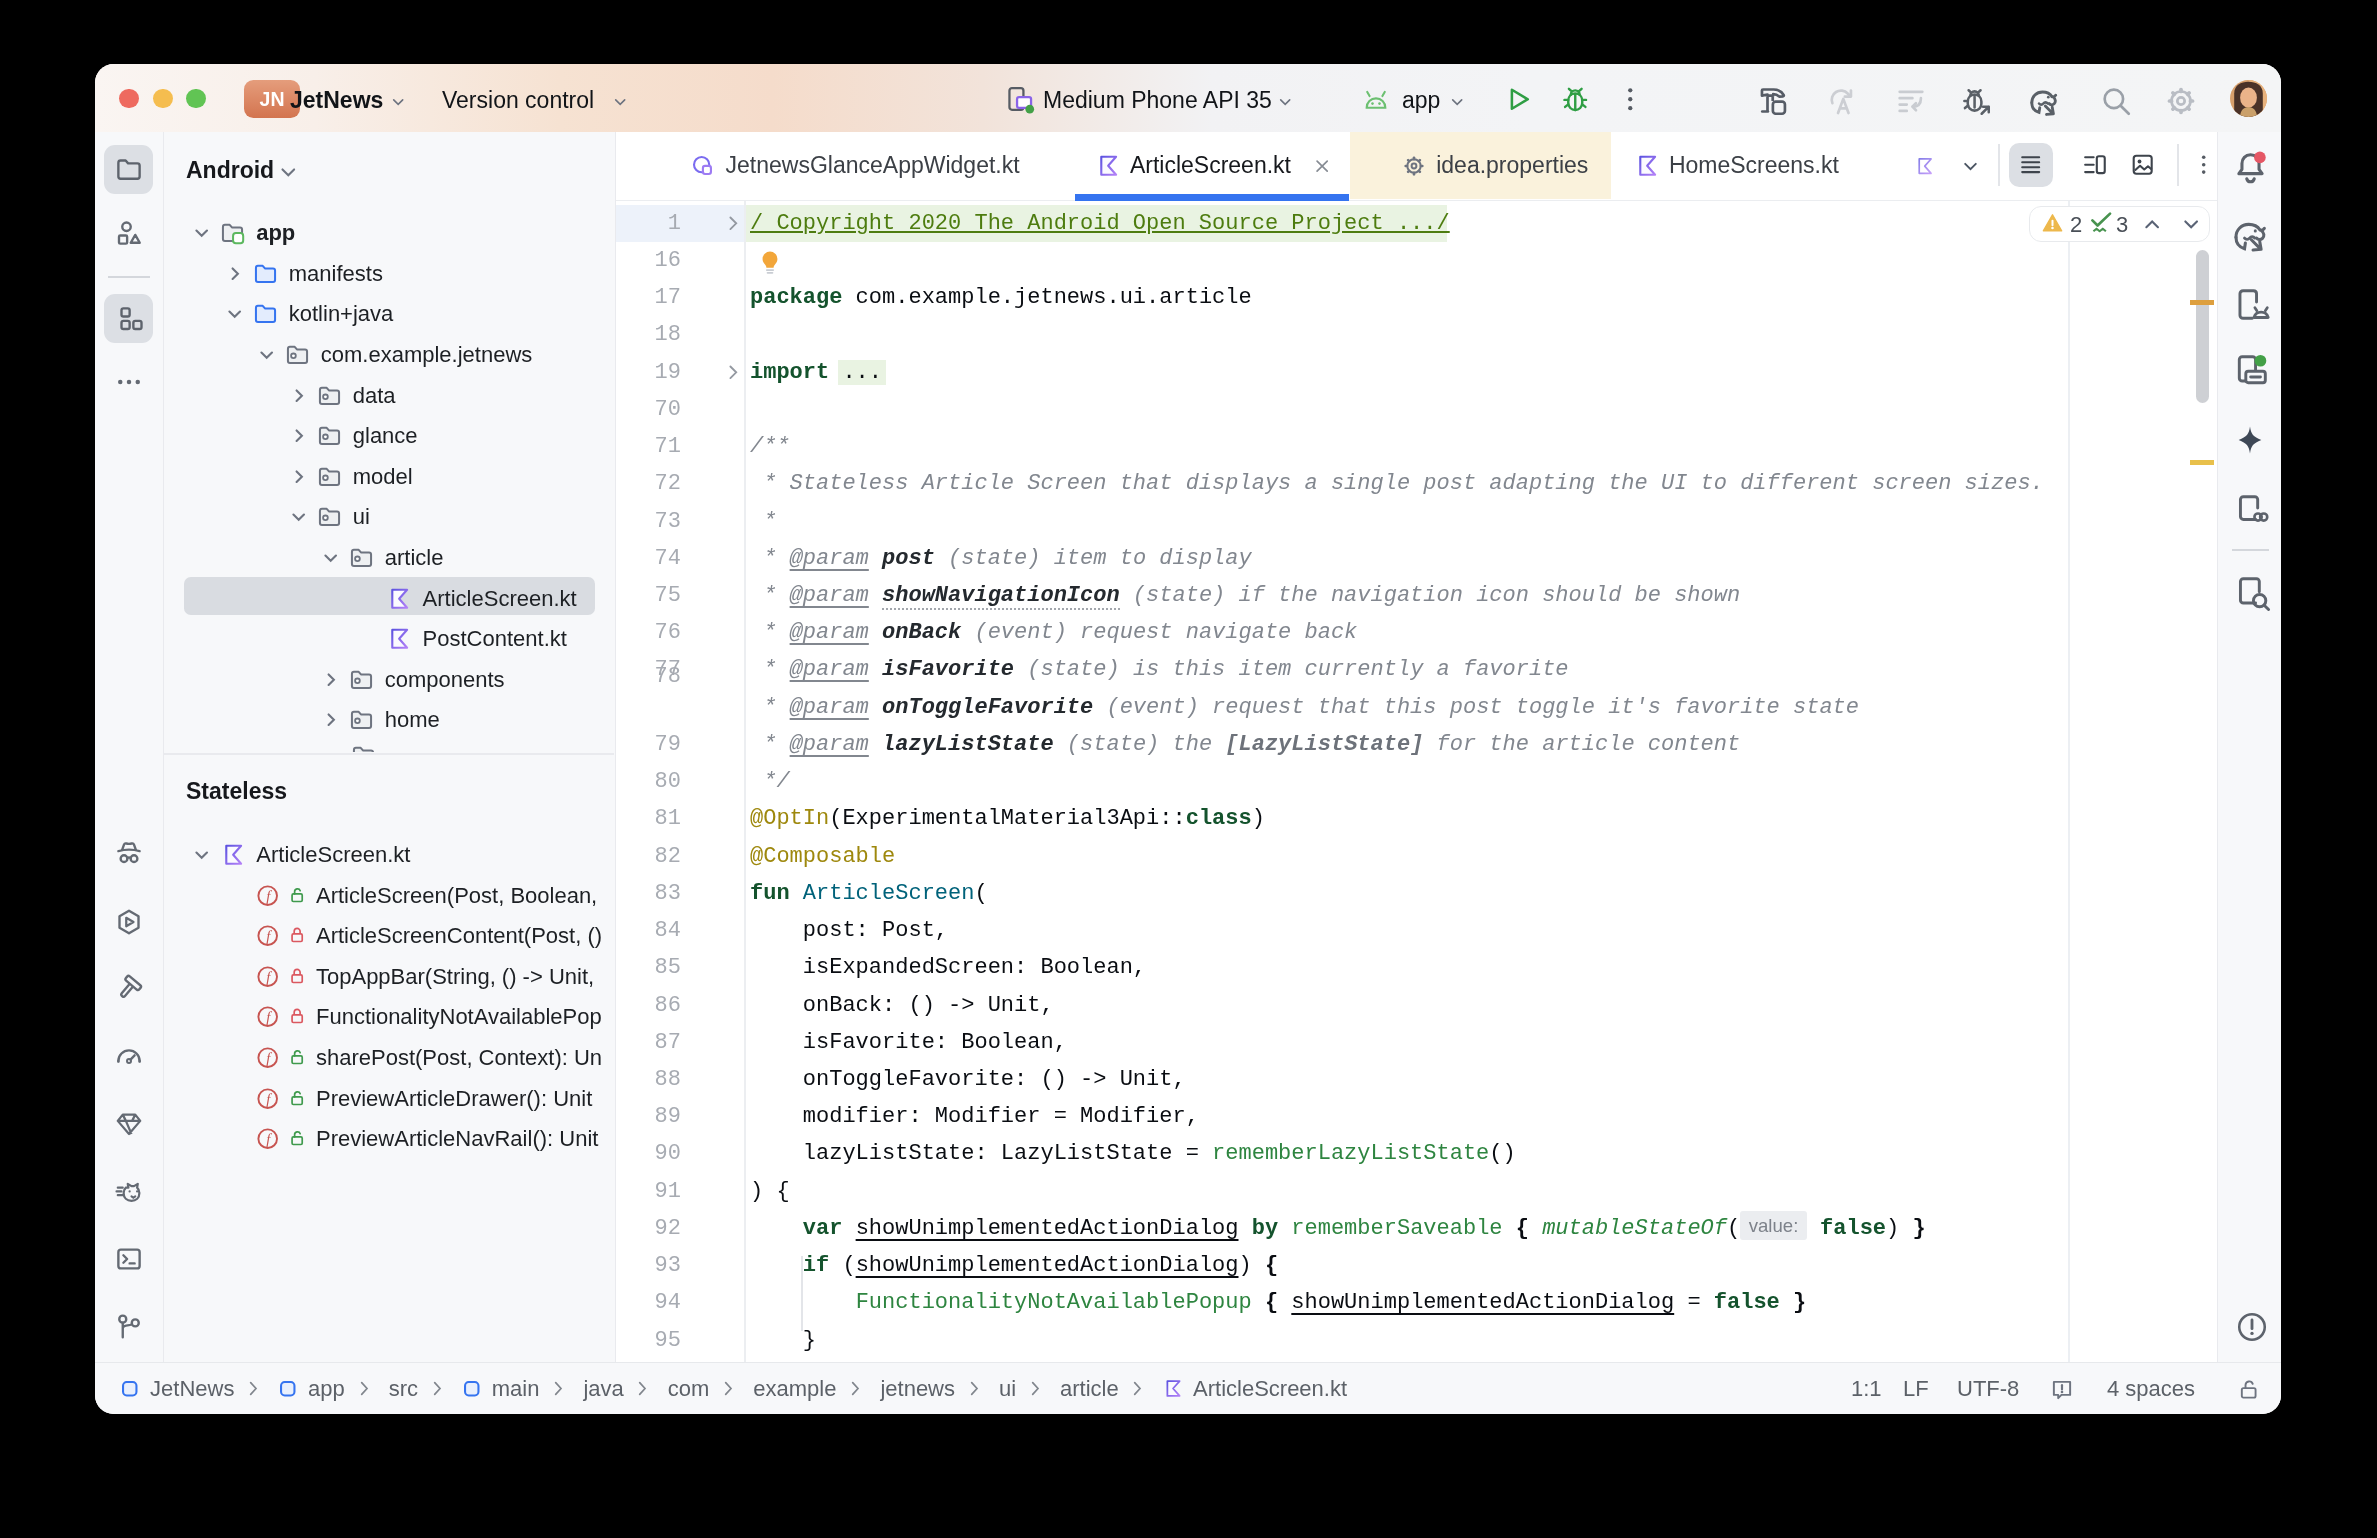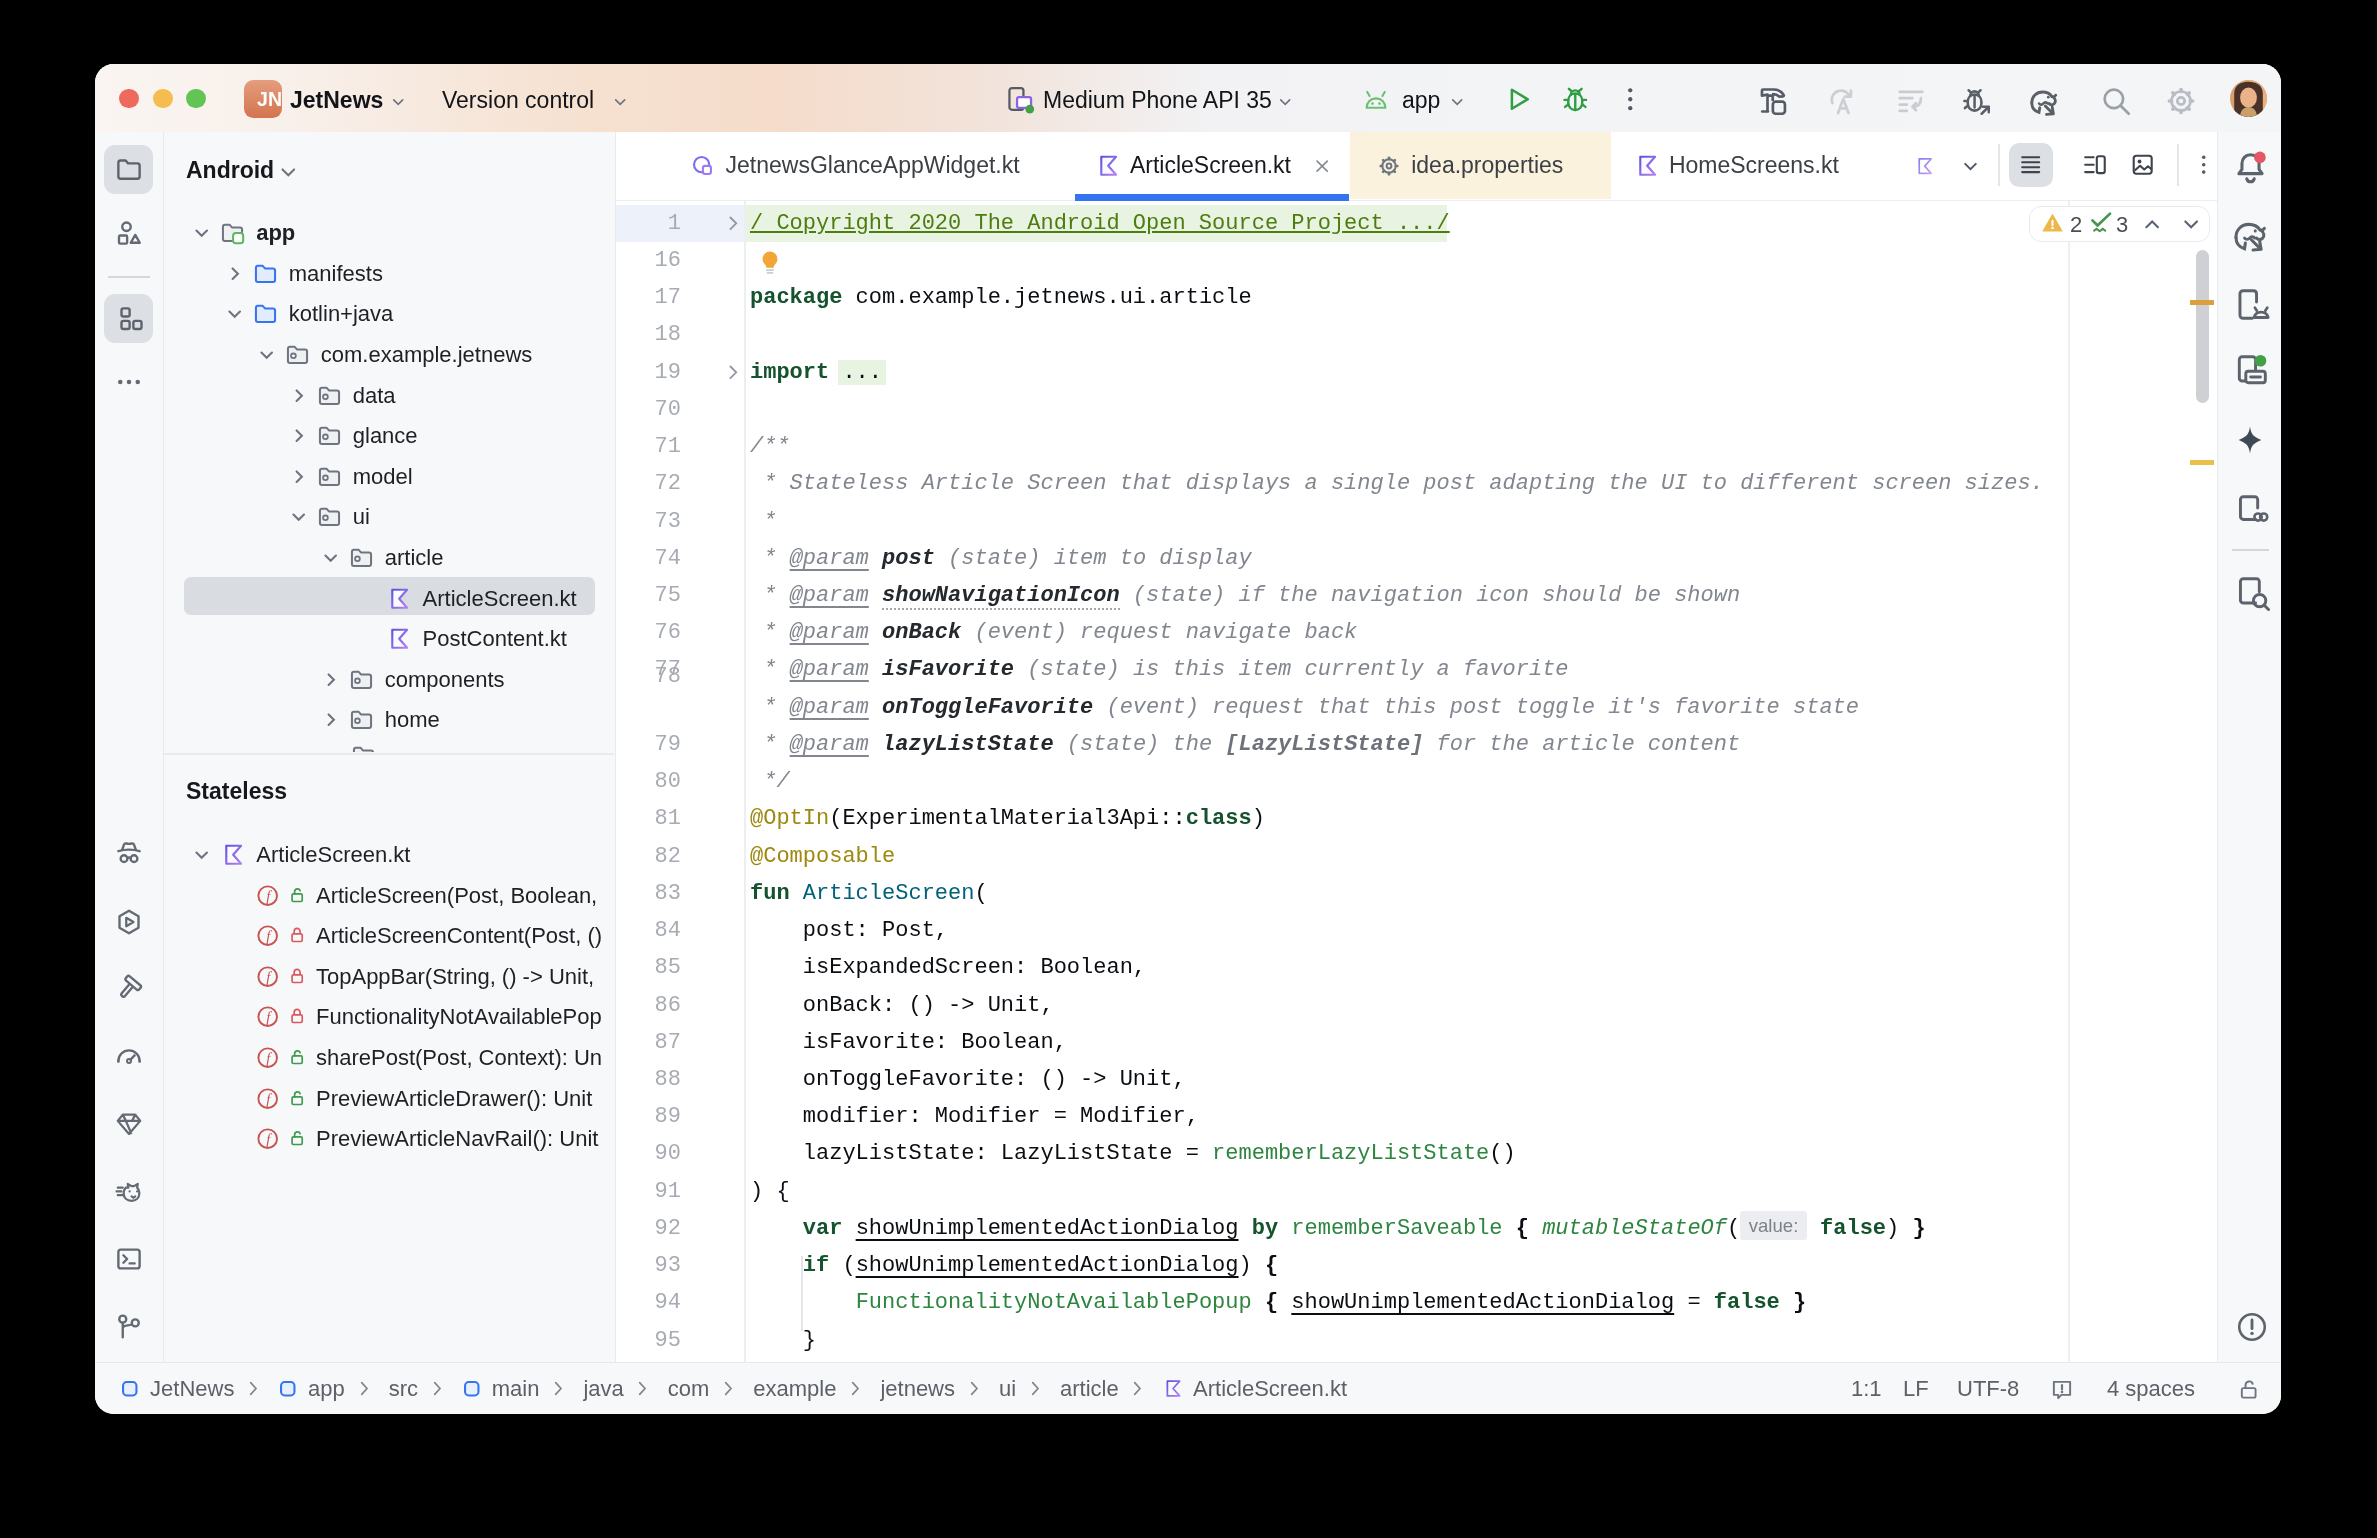--- a/index.html
+++ b/index.html
@@ -3,21 +3,21 @@
 <meta charset="utf-8">
 <style>
   html,body{margin:0;padding:0;background:#000;}
   body{width:2377px;height:1538px;position:relative;font-family:"Liberation Sans",sans-serif;-webkit-font-smoothing:antialiased;}
   .win{position:absolute;left:95px;top:64px;width:2186px;height:1350px;border-radius:18.6px;overflow:hidden;background:#fff;}
   .abs{position:absolute;}
   
   .titlebar{position:absolute;left:0;top:0;width:2186px;height:68px;
     background:linear-gradient(90deg,#faf5f2 0px,#f8efe9 220px,#f6e2d2 465px,#f5dccb 677px,#f2e3da 888px,#f2f2f4 1117px,#f3f4f6 1438px,#f4f5f6 2186px);}
   .tl{position:absolute;top:24.5px;width:19.5px;height:19.5px;border-radius:50%;}
-  .jn{position:absolute;left:149px;top:16px;width:38px;height:38px;border-radius:9.3px;background:linear-gradient(180deg,#e59d7c,#d3744f);color:#fff;font-weight:bold;font-size:19.5px;text-align:right;line-height:38px;letter-spacing:0px;}
+  .jn{position:absolute;left:149px;top:16px;width:56px;height:38px;border-radius:9.3px;background:linear-gradient(180deg,#e59d7c,#d3744f);color:#fff;font-weight:bold;font-size:19.5px;text-align:center;line-height:38px;letter-spacing:0px;}
   .tbt{position:absolute;top:23px;font-size:23px;color:#111418;white-space:nowrap;}
   .chev{position:absolute;width:14.4px;height:14.4px;}
   .ticon{position:absolute;top:20.3px;width:30.5px;height:30.5px;}
   
   .lstrip{position:absolute;left:0;top:68px;width:69px;height:1230px;background:#f7f8fa;border-right:1.7px solid #e9eaee;box-sizing:border-box;}
   .rstrip{position:absolute;left:2122px;top:68px;width:64px;height:1230px;background:#f7f8fa;border-left:1.7px solid #e9eaee;box-sizing:border-box;}
   .sbtn{position:absolute;left:9.3px;width:49px;height:49px;border-radius:11px;}
   .sbtn.on{background:#dcdfe4;}
   .sicon{position:absolute;left:50%;top:50%;transform:translate(-50%,-50%);width:30px;height:30px;}
   
@@ -575,21 +575,21 @@
       </div>
       <div class="tab" style="left:480px;color:#16181c;">
         <svg style="width:25.4px;height:25.4px;margin-right:8.5px;" viewBox="0 0 24 24">
             <path d="M5 3.5 H19 L11.5 12 L19 20.5 H5 Z" fill="#fbfaff" stroke="url(#kg)" stroke-width="2" stroke-linejoin="round"></path>
           </svg>
         <span>ArticleScreen.kt</span>
       </div>
       <svg class="abs" style="left:696px;top:24px;width:20.3px;height:20.3px;" viewBox="0 0 24 24">
           <path d="M6 6 L18 18 M18 6 L6 18" stroke="#878c94" stroke-width="2" stroke-linecap="round"></path>
         </svg>
-      <div class="tab" style="left:761px;">
+      <div class="tab" style="left:786px;">
         <svg style="width:24px;height:24px;margin-right:10.2px;" viewBox="0 0 24 24">
             <circle cx="12" cy="12" r="6.7" fill="none" stroke="#6e7480" stroke-width="2"></circle>
             <circle cx="12" cy="12" r="2.4" fill="none" stroke="#6e7480" stroke-width="2"></circle>
             <g fill="#6e7480">
               <rect x="10.7" y="2.4" width="2.6" height="4" rx="1.2"></rect>
               <rect x="10.7" y="17.6" width="2.6" height="4" rx="1.2"></rect>
               <rect x="2.4" y="10.7" width="4" height="2.6" rx="1.2"></rect>
               <rect x="17.6" y="10.7" width="4" height="2.6" rx="1.2"></rect>
               <rect x="10.7" y="2.4" width="2.6" height="4" rx="1.2" transform="rotate(45 12 12)"></rect>
               <rect x="10.7" y="17.6" width="2.6" height="4" rx="1.2" transform="rotate(45 12 12)"></rect>

